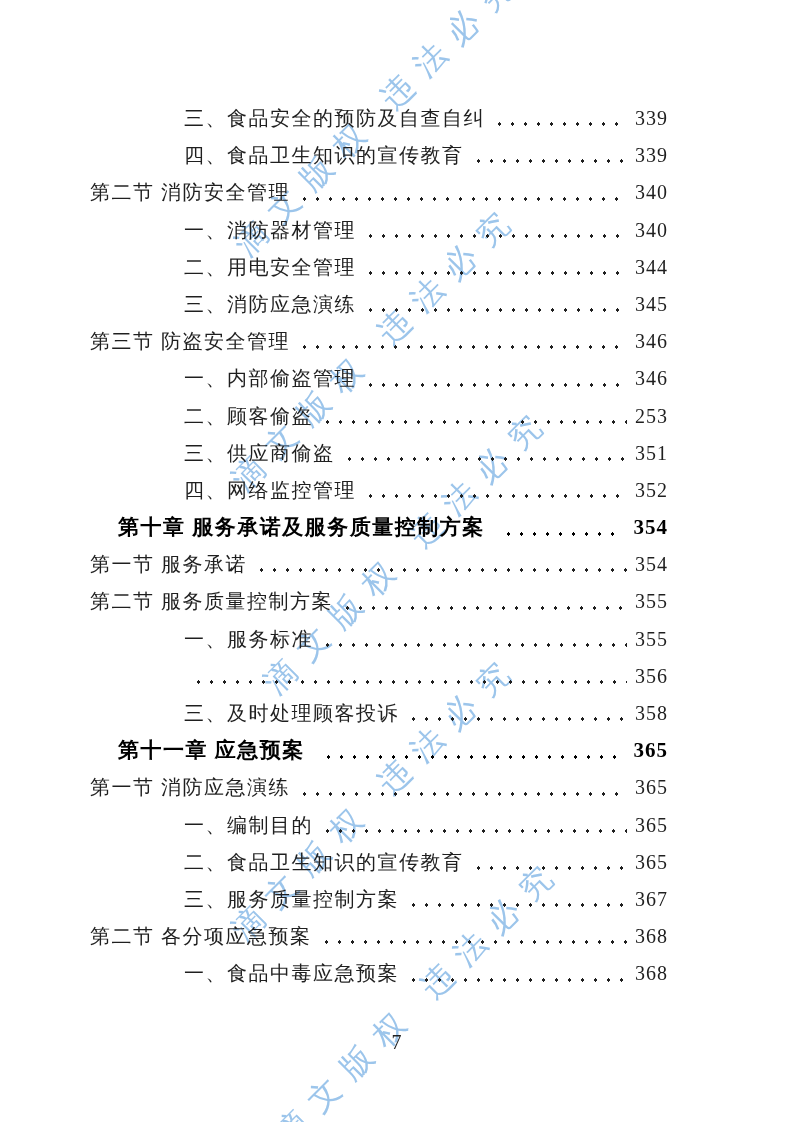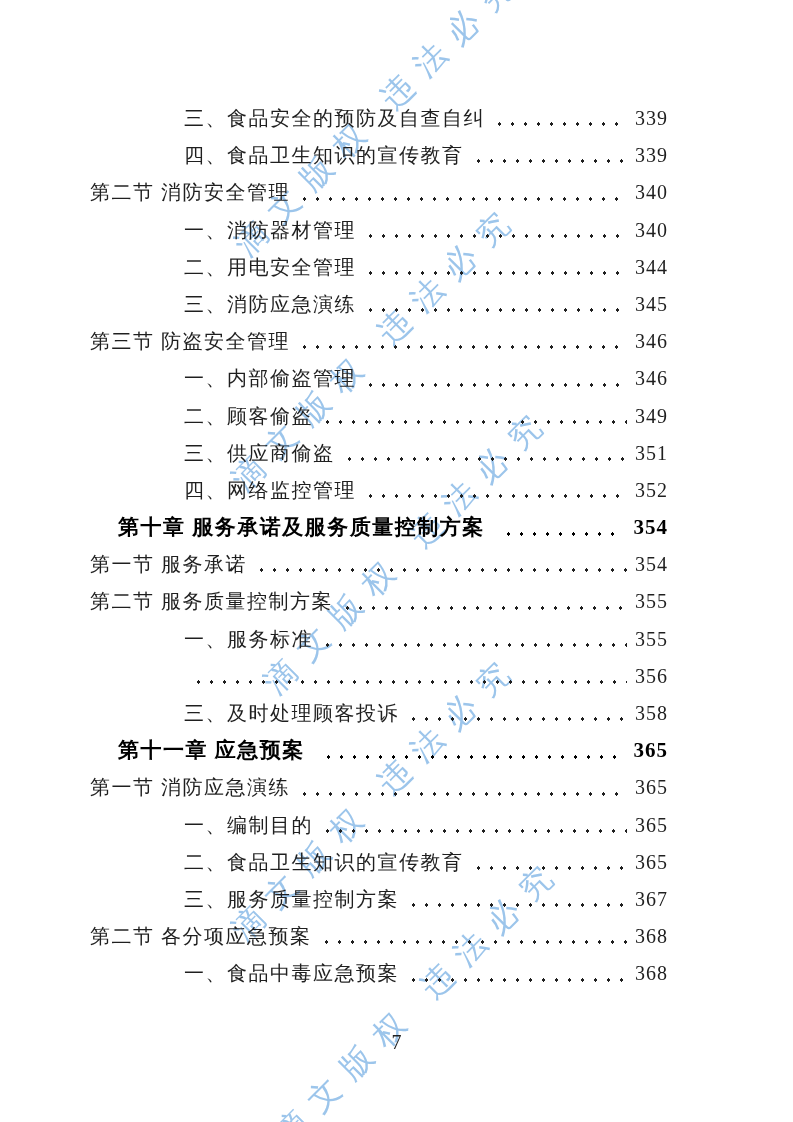--- a/index.html
+++ b/index.html
@@ -133,21 +133,21 @@
 
     <div class="row level-item">
       <span class="title">一、内部偷盗管理</span>
       <span class="leader"></span>
       <span class="pagenum">346</span>
     </div>
 
     <div class="row level-item">
       <span class="title">二、顾客偷盗</span>
       <span class="leader"></span>
-      <span class="pagenum">349</span>
+      <span class="pagenum">253</span>
     </div>
 
     <div class="row level-item">
       <span class="title">三、供应商偷盗</span>
       <span class="leader"></span>
       <span class="pagenum">351</span>
     </div>
 
     <div class="row level-item">
       <span class="title">四、网络监控管理</span>

